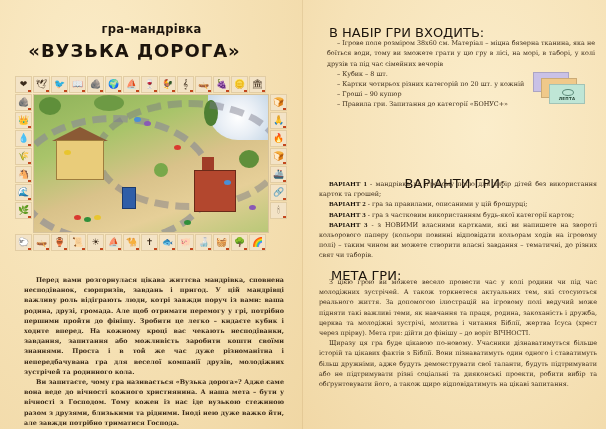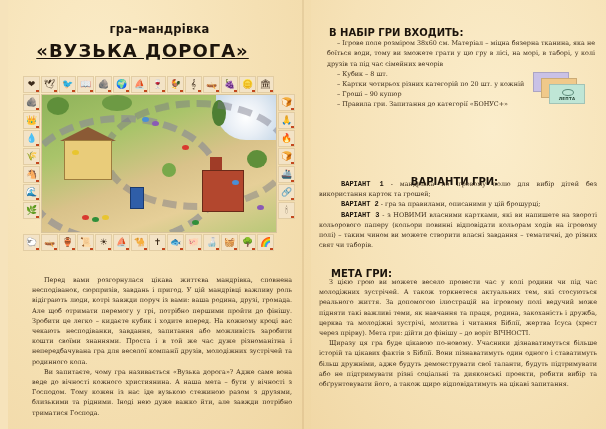--- a/index.html
+++ b/index.html
@@ -6,33 +6,32 @@
     html, body { width: 606px; height: 429px; overflow: hidden; }
     body {
       background: #f6e3bb;
       font-family: "DejaVu Serif", serif;
       color: #3b2a1a;
       position: relative;
     }
     .page {
       position: absolute; top: 0; width: 303px; height: 429px;
       background: radial-gradient(ellipse at 30% 20%, #fbecc8 0%, #f5e0b3 55%, #f0d7a4 100%);
-      margin-left: 8px;
     }
     .page.left { left: 0; }
     .page.right { left: 303px; background: radial-gradient(ellipse at 60% 30%, #fbedcb 0%, #f6e2b7 60%, #f1d8a6 100%); }
     .spine { position: absolute; left: 302px; top: 0; width: 2px; height: 429px; background: rgba(160,120,70,0.15); }
 
     .title-small {
       position: absolute; top: 22px; left: 0; width: 303px; text-align: center;
       font-family: "DejaVu Sans", sans-serif; font-weight: bold; font-size: 11.5px; letter-spacing: 0.2px; color: #1c140c;
     }
     .title-big {
       position: absolute; top: 40px; left: 0; width: 269px; text-align: center;
-      font-family: "DejaVu Sans", sans-serif; font-weight: bold; font-size: 18px; letter-spacing: 1px; color: #1c140c; text-decoration: underline;
+      font-family: "DejaVu Sans", sans-serif; font-weight: bold; font-size: 18px; letter-spacing: 1px; color: #1c140c;
     }
 
     
     .board {
       position: absolute; left: 15px; top: 76px; width: 272px; height: 175px;
     }
     .tile-row { position: absolute; display: flex; gap: 1px; }
     .tile-col { position: absolute; display: flex; flex-direction: column; gap: 1px; }
     .tile {
       width: 17px; height: 17px; background: #f3e3c6; border: 1px solid #e2cda4;
@@ -59,37 +58,37 @@
     .tree { position: absolute; border-radius: 50%; background: #5f8f3a; }
     .stone { position: absolute; width: 7px; height: 5px; border-radius: 50%; }
 
     
     .left-heading {
       position: absolute; top: 265px; left: 0; width: 303px; text-align: center;
       font-family: "DejaVu Sans", sans-serif; font-weight: bold; font-size: 7px; color: #2a1e12; letter-spacing: 0.1px;
     }
     .left-text {
       position: absolute; top: 275px; left: 24px; width: 260px;
-      font-size: 6.4px; line-height: 10.2px; text-align: justify; color: #3b2b1a;
+      font-size: 6.4px; line-height: 10.2px; text-align: justify; color: #3b2b1a; font-weight: bold;
     }
     .left-text p { text-indent: 12px; }
 
     
     .r-heading {
-      font-family: "DejaVu Sans", sans-serif; font-weight: bold; font-size: 10px; color: #1c140c;
+      font-family: "DejaVu Sans", sans-serif; font-weight: normal; font-size: 13px; color: #1c140c;
     }
     .r-block { position: absolute; font-size: 6.4px; line-height: 10.2px; color: #3b2b1a; text-align: justify; }
     .kit { top: 28px; left: 327px; width: 268px; }
     .kit .r-heading { margin-bottom: 0px; margin-left: 2px; }
     .kit-first { text-indent: 10px; }
     .kit ul { list-style: none; padding-left: 10px; }
     .variants-heading { position: absolute; top: 176px; left: 303px; width: 303px; text-align: center; }
     .variants { top: 179px; left: 319px; width: 278px; }
     .variants p { text-indent: 10px; }
-    .vlabel { font-family: Liberation Mono, monospace; font-weight: bold; font-size: 7px; color: #1c140c; margin-left: 12px; }
+    .vlabel { font-family: Liberation Serif, serif; font-weight: bold; font-size: 7px; color: #1c140c; }
     .goal-heading { position: absolute; top: 268px; left: 331px; }
     .goal { top: 277px; left: 319px; width: 278px; }
     .goal p { text-indent: 10px; }
 
     .money { position: absolute; left: 527px; top: 72px; width: 70px; height: 40px; }
     .bill { position: absolute; width: 36px; height: 20px; border: 1px solid rgba(0,0,0,0.15); }
     .bill.b1 { left: 6px; top: 0px; background: #c9c1e6; }
     .bill.b2 { left: 14px; top: 6px; background: #f0c98a; }
     .bill.b3 { left: 22px; top: 12px; background: #bfe6d6; display: flex; align-items: flex-end; justify-content: center; }
     .bill-label { font-family: "DejaVu Sans", sans-serif; font-size: 4px; font-weight: bold; color: #2b4a3a; margin-bottom: 2px; letter-spacing: 0.3px; }
@@ -334,20 +333,21 @@
   <div class="bill b3">
     <div class="bill-ornament"></div>
     <span class="bill-label">ЛЕПТА</span>
   </div>
 </div>
 
 <div class="variants-heading r-heading">ВАРІАНТИ ГРИ:</div>
 <div class="r-block variants">
   <p><span class="vlabel">ВАРІАНТ 1</span><span> - мандрівка по ігровому полю для вибір дітей без використання карток та грошей;</span></p>
   <p><span class="vlabel">ВАРІАНТ 2</span><span> - гра за правилами, описаними у цій брошурці;</span></p>
+  <p><span class="vlabel">ВАРІАНТ 3</span><span> - гра з частковим використанням будь-якої категорії карток;</span></p>
   <p><span class="vlabel">ВАРІАНТ 3</span><span> - з НОВИМИ власними картками, які ви напишете на звороті кольорового паперу (кольори повинні відповідати кольорам ходів на ігровому полі) – таким чином ви можете створити власні завдання – тематичні, до різних свят чи таборів.</span></p>
 </div>
 
 <div class="goal-heading r-heading">МЕТА ГРИ:</div>
 <div class="r-block goal">
   <p>З цією грою ви можете весело провести час у колі родини чи під час молодіжних зустрічей. А також торкнетеся актуальних тем, які стосуються реального життя. За допомогою ілюстрацій на ігровому полі ведучий може підняти такі важливі теми, як навчання та праця, родина, закоханість і дружба, церква та молодіжні зустрічі, молитва і читання Біблії, жертва Ісуса (хрест через прірву). Мета гри: дійти до фінішу – до воріт ВІЧНОСТІ.</p>
   <p>Щиразу ця гра буде цікавою по-новому. Учасники дізнаватимуться більше історій та цікавих фактів з Біблії. Вони пізнаватимуть один одного і ставатимуть більш дружніми, адже будуть демонструвати свої таланти, будуть підтримувати або не підтримувати різні соціальні та дияконські проекти, робити вибір та обґрунтовувати його, а також щиро відповідатимуть на цікаві запитання.</p>
 </div>
 
 </body></html>

